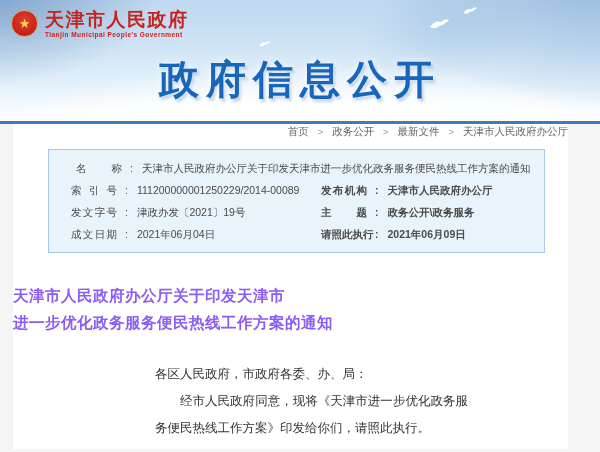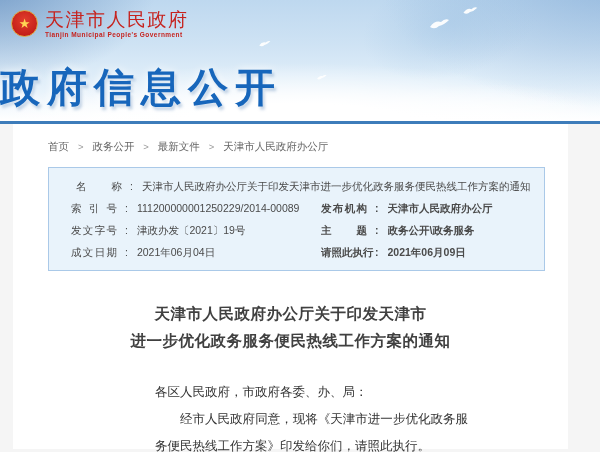--- a/index.html
+++ b/index.html
@@ -33,37 +33,37 @@
 
   .logo { position:absolute; top:9px; left:11px; display:flex; align-items:center; }
   .emblem {
     width:27px; height:27px; border-radius:50%;
     background:radial-gradient(circle at 50% 38%, #e23d2c 0%, #c4201a 72%);
     border:1px solid #e0a93f;
     color:#ffd654; font-size:13px; line-height:25px; text-align:center;
     flex:0 0 auto;
   }
   .logo-text { margin-left:7px; }
-  .logo-cn { color:#c6231f; font-weight:normal; font-size:19px; letter-spacing:1.5px; line-height:21px; }
+  .logo-cn { color:#c6231f; font-weight:bold; font-size:19px; letter-spacing:1.5px; line-height:21px; }
   .logo-en { color:#c6231f; font-size:6.5px; letter-spacing:0.45px; font-weight:bold; margin-top:1px; }
 
   .banner-title {
-    position:absolute; left:0; right:0; top:60px; text-align:left;
+    position:absolute; left:0; right:0; top:52px; text-align:center;
     font-size:40px; font-weight:900; color:#1766bb; letter-spacing:7px;
     text-shadow:0 0 8px rgba(255,255,255,0.95), 2px 3px 3px rgba(96,138,186,0.45);
   }
 
   
   .content {
     margin-left:13px; width:555px; height:325px; background:#ffffff;
     position:relative;
   }
 
   .breadcrumb {
-    padding:12px 0 10px 35px; font-size:10.5px; color:#666; line-height:20px;
+    padding:0 0 10px 35px; font-size:10.5px; color:#666; line-height:14px;text-align:right;
   }
   .crumb { color:#666; cursor:pointer; text-decoration:none; }
   .crumb.current { cursor:default; }
   .crumb-sep { color:#999; margin:0 6px; font-size:9.5px; }
 
   .meta-box {
     margin-left:35px; width:497px;
     background:#e9f3fb; border:1px solid #aac9e8;
     padding:7px 0 7px 0;
     font-size:10.5px; color:#4a4a4a;
@@ -75,21 +75,21 @@
   .meta-cell.right { flex:1 1 auto;font-weight:bold; }
   .meta-label {
     display:inline-block; width:46px; flex:0 0 46px;
     text-align:justify; text-align-last:justify;
   }
   .meta-colon { margin:0 9px 0 8px; flex:0 0 auto; }
   .meta-value { overflow:hidden; text-overflow:ellipsis; }
 
   .doc { padding-top:29px; }
   .doc-title {
-    text-align:center; font-weight:bold; font-size:15.5px; color:#404040;
+    font-weight:bold; font-size:15.5px; color:#8b5cf6;
     line-height:27px; letter-spacing:0.5px;
   }
   .doc-body {
     margin:25px 100px 0 142px; font-size:12.5px; color:#333;
     line-height:27px; text-align:justify;
   }
   .para-indent { text-indent:2em; }
 </style>
 </head>
 <body>

